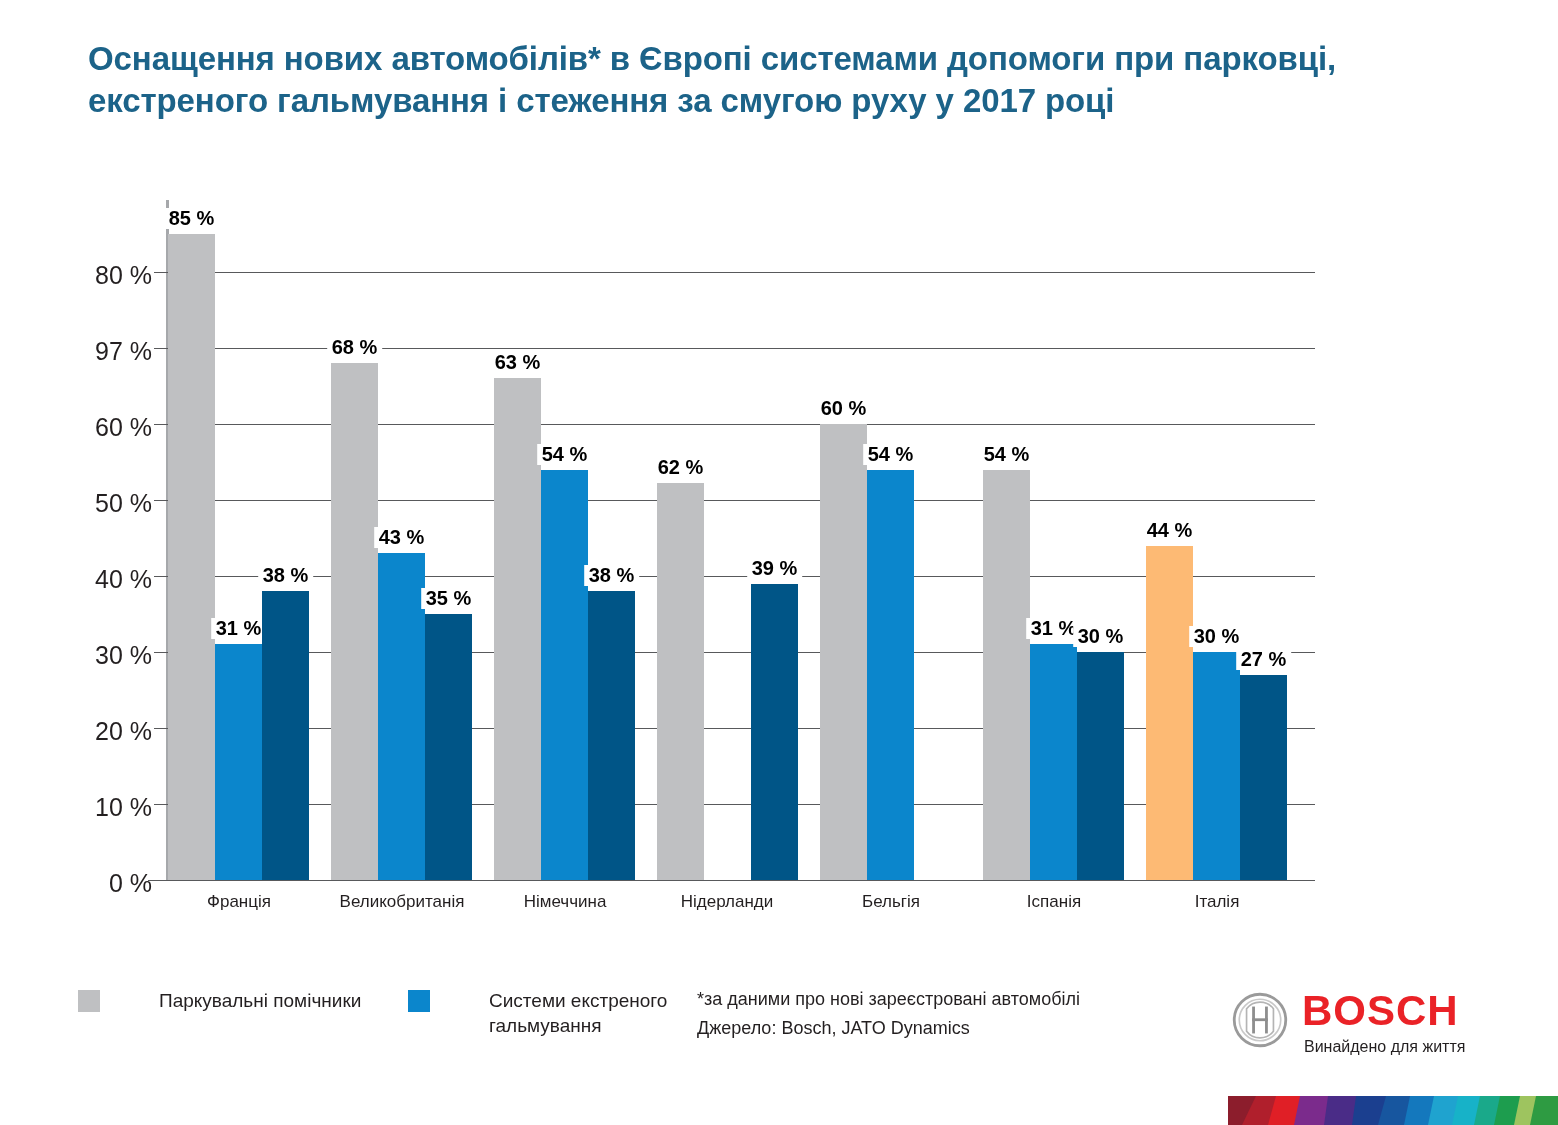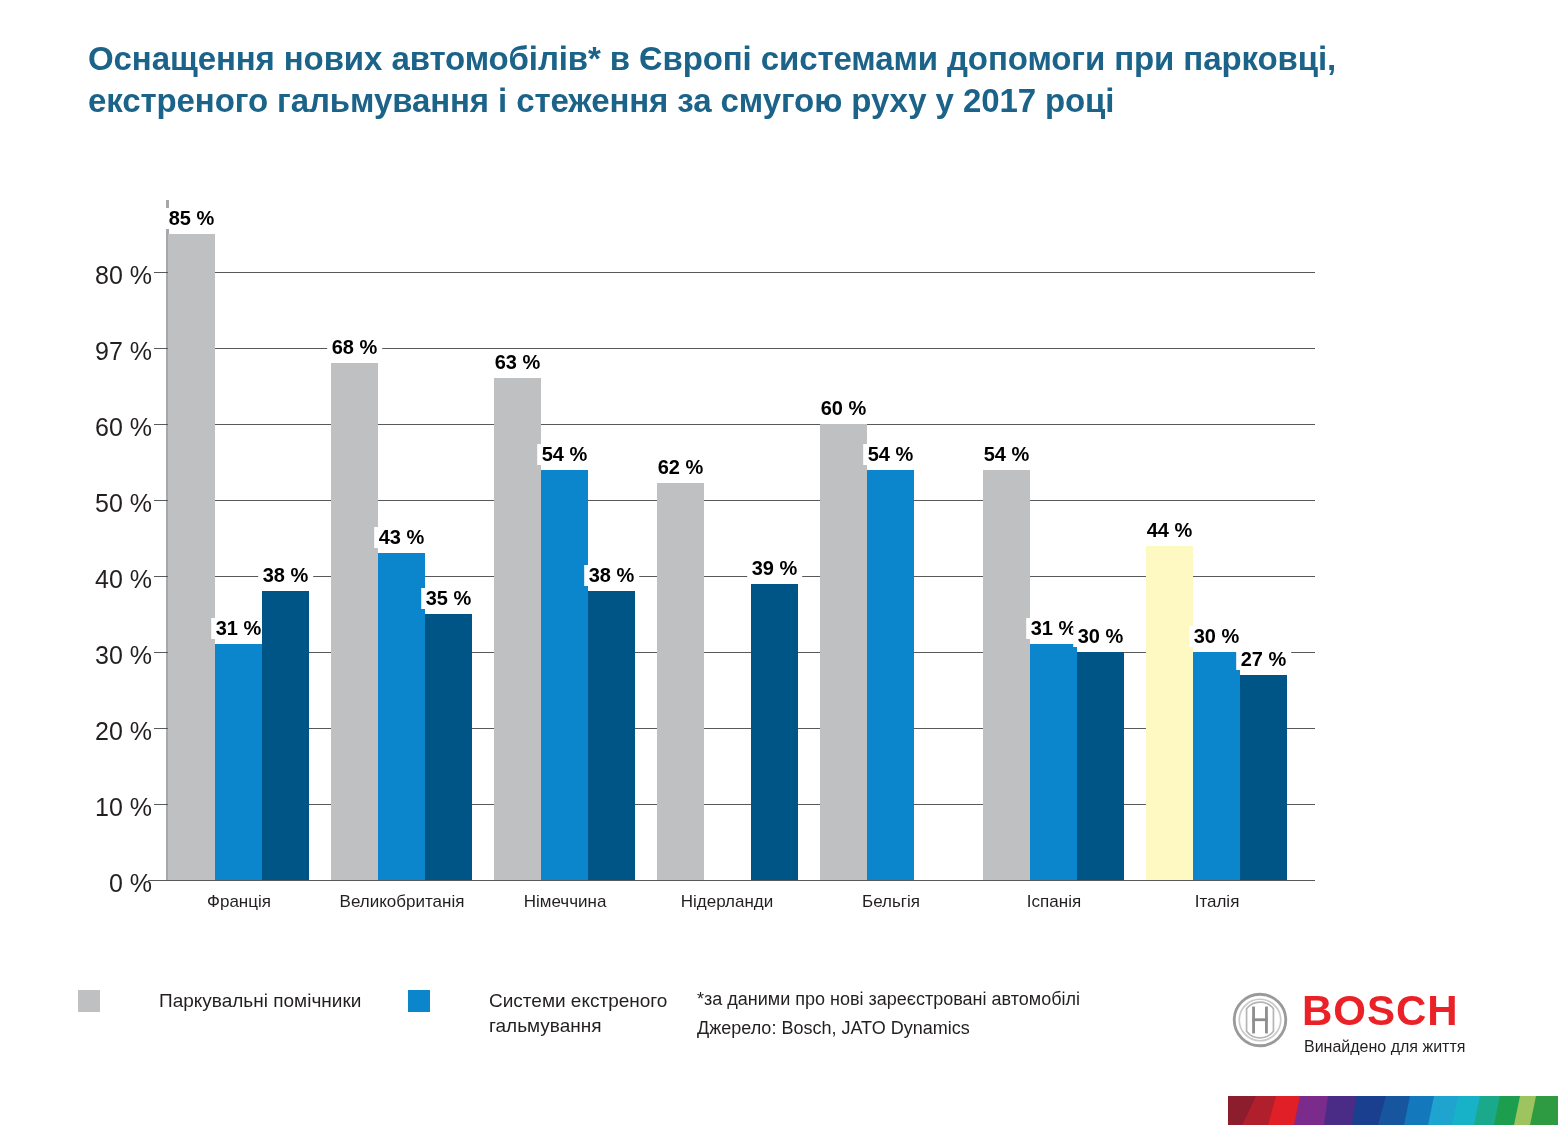--- a/index.html
+++ b/index.html
@@ -277,21 +277,21 @@
               <span class="bar-label">54 %</span>
             </div>
             <div class="bar s1" style="height: 235.6px; background: rgb(11, 134, 204);">
               <span class="bar-label">31 %</span>
             </div>
             <div class="bar s2" style="height: 228px; background: rgb(0, 85, 135);">
               <span class="bar-label">30 %</span>
             </div>
           </div>
           <div class="group" style="left: 978px;">
-            <div class="bar s0" style="height: 334.4px; background: #fef9c3;">
+            <div class="bar s0" style="height: 334.4px; background: #fdba74;">
               <span class="bar-label">44 %</span>
             </div>
             <div class="bar s1" style="height: 228px; background: rgb(11, 134, 204);">
               <span class="bar-label">30 %</span>
             </div>
             <div class="bar s2" style="height: 205.2px; background: rgb(0, 85, 135);">
               <span class="bar-label">27 %</span>
             </div>
           </div>
         </div>

